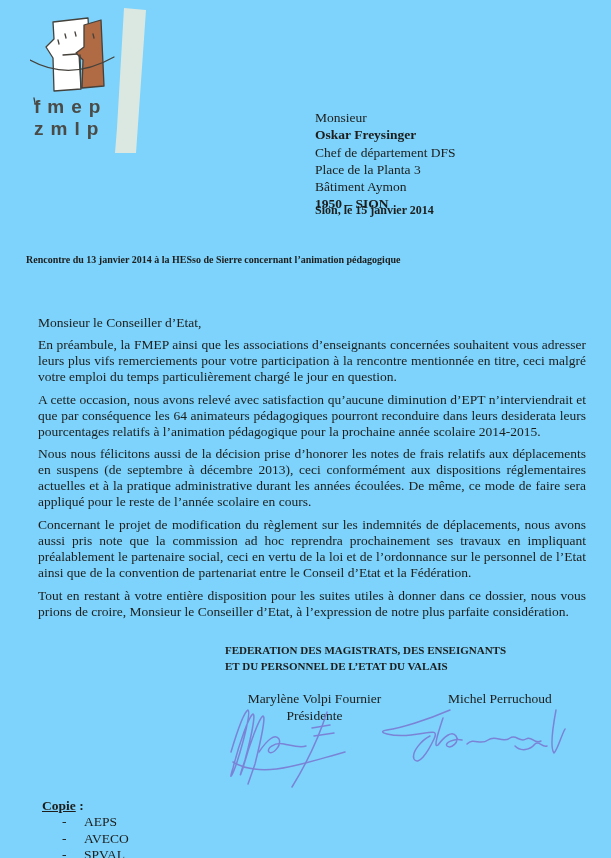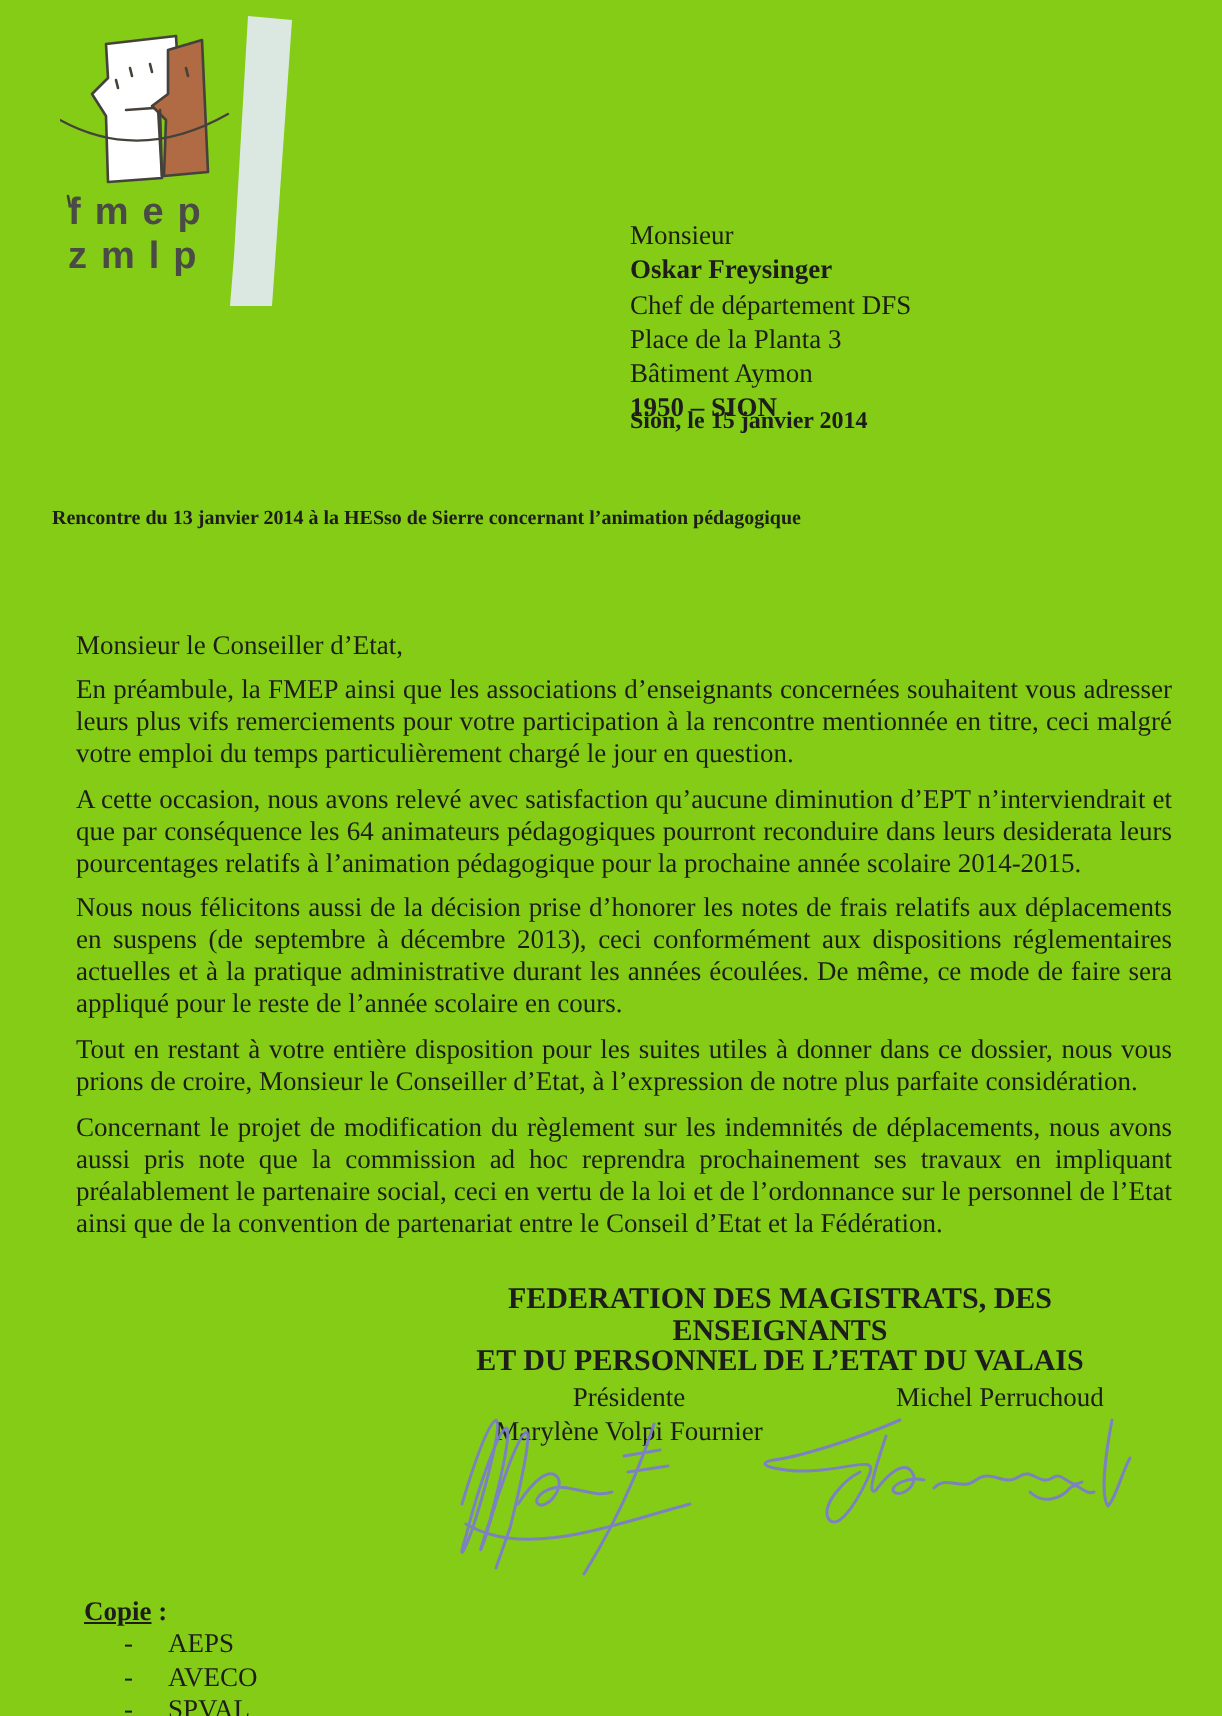--- a/index.html
+++ b/index.html
@@ -1,20 +1,20 @@
 <!DOCTYPE html>
 <html><head>
 <meta charset="utf-8">
 <style>
   html,body{margin:0;padding:0;}
   body{background:#ffffff;}
   .page{
     position:relative;
     width:611px;height:858px;
-    background:#84cc16;
+    background:#7dd3fc;
     font-family:"Liberation Serif", serif;
     color:#1d1d1b;
     overflow:hidden;
   }
   
   .logo{position:absolute;left:30px;top:8px;width:130px;height:145px;}
   .logo svg{position:absolute;left:0;top:0;}
   .logo-text{
     position:absolute;left:4px;top:88px;
     font-family:"Liberation Sans", sans-serif;
@@ -31,21 +31,21 @@
     font-weight:bold;font-size:10px;white-space:nowrap;
   }
   
   .salutation{position:absolute;left:38px;top:315px;font-size:13.5px;}
   .body{position:absolute;left:38px;top:337px;width:548px;
     font-size:13.5px;line-height:15.9px;text-align:justify;}
   .body p{margin:0 0 7px 0;}
   
   .org{
     position:absolute;left:225px;top:643px;width:330px;
-    text-align:center;font-weight:bold;font-size:15px;line-height:15.5px;
+    text-align:left;font-weight:bold;font-size:11px;line-height:15.5px;
   }
   .signer-left{
     position:absolute;left:232px;top:691px;width:165px;
     text-align:center;font-size:13.5px;line-height:16.5px;
   }
   .signer-right{
     position:absolute;left:424px;top:691px;width:150px;
     text-align:left;font-size:13.5px;line-height:16.5px;margin-left:24px;
   }
   .signatures{position:absolute;left:215px;top:700px;pointer-events:none;}
@@ -103,32 +103,32 @@
   <div class="dateline">Sion, le 15 janvier 2014</div>
 
   <div class="subject">Rencontre du 13 janvier 2014 à la HESso de Sierre concernant l’animation pédagogique</div>
 
   <div class="salutation">Monsieur le Conseiller d’Etat,</div>
 
   <div class="body">
     <p>En préambule, la FMEP ainsi que les associations d’enseignants concernées souhaitent vous adresser leurs plus vifs remerciements pour votre participation à la rencontre mentionnée en titre, ceci malgré votre emploi du temps particulièrement chargé le jour en question.</p>
     <p>A cette occasion, nous avons relevé avec satisfaction qu’aucune diminution d’EPT n’interviendrait et que par conséquence les 64 animateurs pédagogiques pourront reconduire dans leurs desiderata leurs pourcentages relatifs à l’animation pédagogique pour la prochaine année scolaire 2014-2015.</p>
     <p>Nous nous félicitons aussi de la décision prise d’honorer les notes de frais relatifs aux déplacements en suspens (de septembre à décembre 2013), ceci conformément aux dispositions réglementaires actuelles et à la pratique administrative durant les années écoulées. De même, ce mode de faire sera appliqué pour le reste de l’année scolaire en cours.</p>
+    <p>Concernant le projet de modification du règlement sur les indemnités de déplacements, nous avons aussi pris note que la commission ad hoc reprendra prochainement ses travaux en impliquant préalablement le partenaire social, ceci en vertu de la loi et de l’ordonnance sur le personnel de l’Etat ainsi que de la convention de partenariat entre le Conseil d’Etat et la Fédération.</p>
     <p>Tout en restant à votre entière disposition pour les suites utiles à donner dans ce dossier, nous vous prions de croire, Monsieur le Conseiller d’Etat, à l’expression de notre plus parfaite considération.</p>
-    <p>Concernant le projet de modification du règlement sur les indemnités de déplacements, nous avons aussi pris note que la commission ad hoc reprendra prochainement ses travaux en impliquant préalablement le partenaire social, ceci en vertu de la loi et de l’ordonnance sur le personnel de l’Etat ainsi que de la convention de partenariat entre le Conseil d’Etat et la Fédération.</p>
   </div>
 
   <div class="org">
     <div>FEDERATION DES MAGISTRATS, DES ENSEIGNANTS</div>
     <div>ET DU PERSONNEL DE L’ETAT DU VALAIS</div>
   </div>
 
   <div class="signer-left">
+    <div>Marylène Volpi Fournier</div>
     <div>Présidente</div>
-    <div>Marylène Volpi Fournier</div>
   </div>
   <div class="signer-right">
     <div>Michel Perruchoud</div>
   </div>
 
   <svg class="signatures" width="360" height="95" viewBox="0 0 360 95">
     <g fill="none" stroke-width="1.5" stroke-linecap="round" stroke-linejoin="round" opacity="0.9">
 
       <path d="M16,52 C22,32 29,12 33,10 C36,12 29,40 22,62 C18,74 13,84 18,68 C24,44 34,16 38,14 C41,14 36,38 30,60 C26,72 23,82 28,68 C34,46 44,18 48,16 C51,16 46,40 40,64 L33,84" stroke="#7b7bd2"></path>
       <path d="M44,52 C52,40 60,33 64,39 C67,45 58,55 54,52 C51,49 59,42 69,44 C79,46 85,48 91,46" stroke="#7b7bd2"></path>

